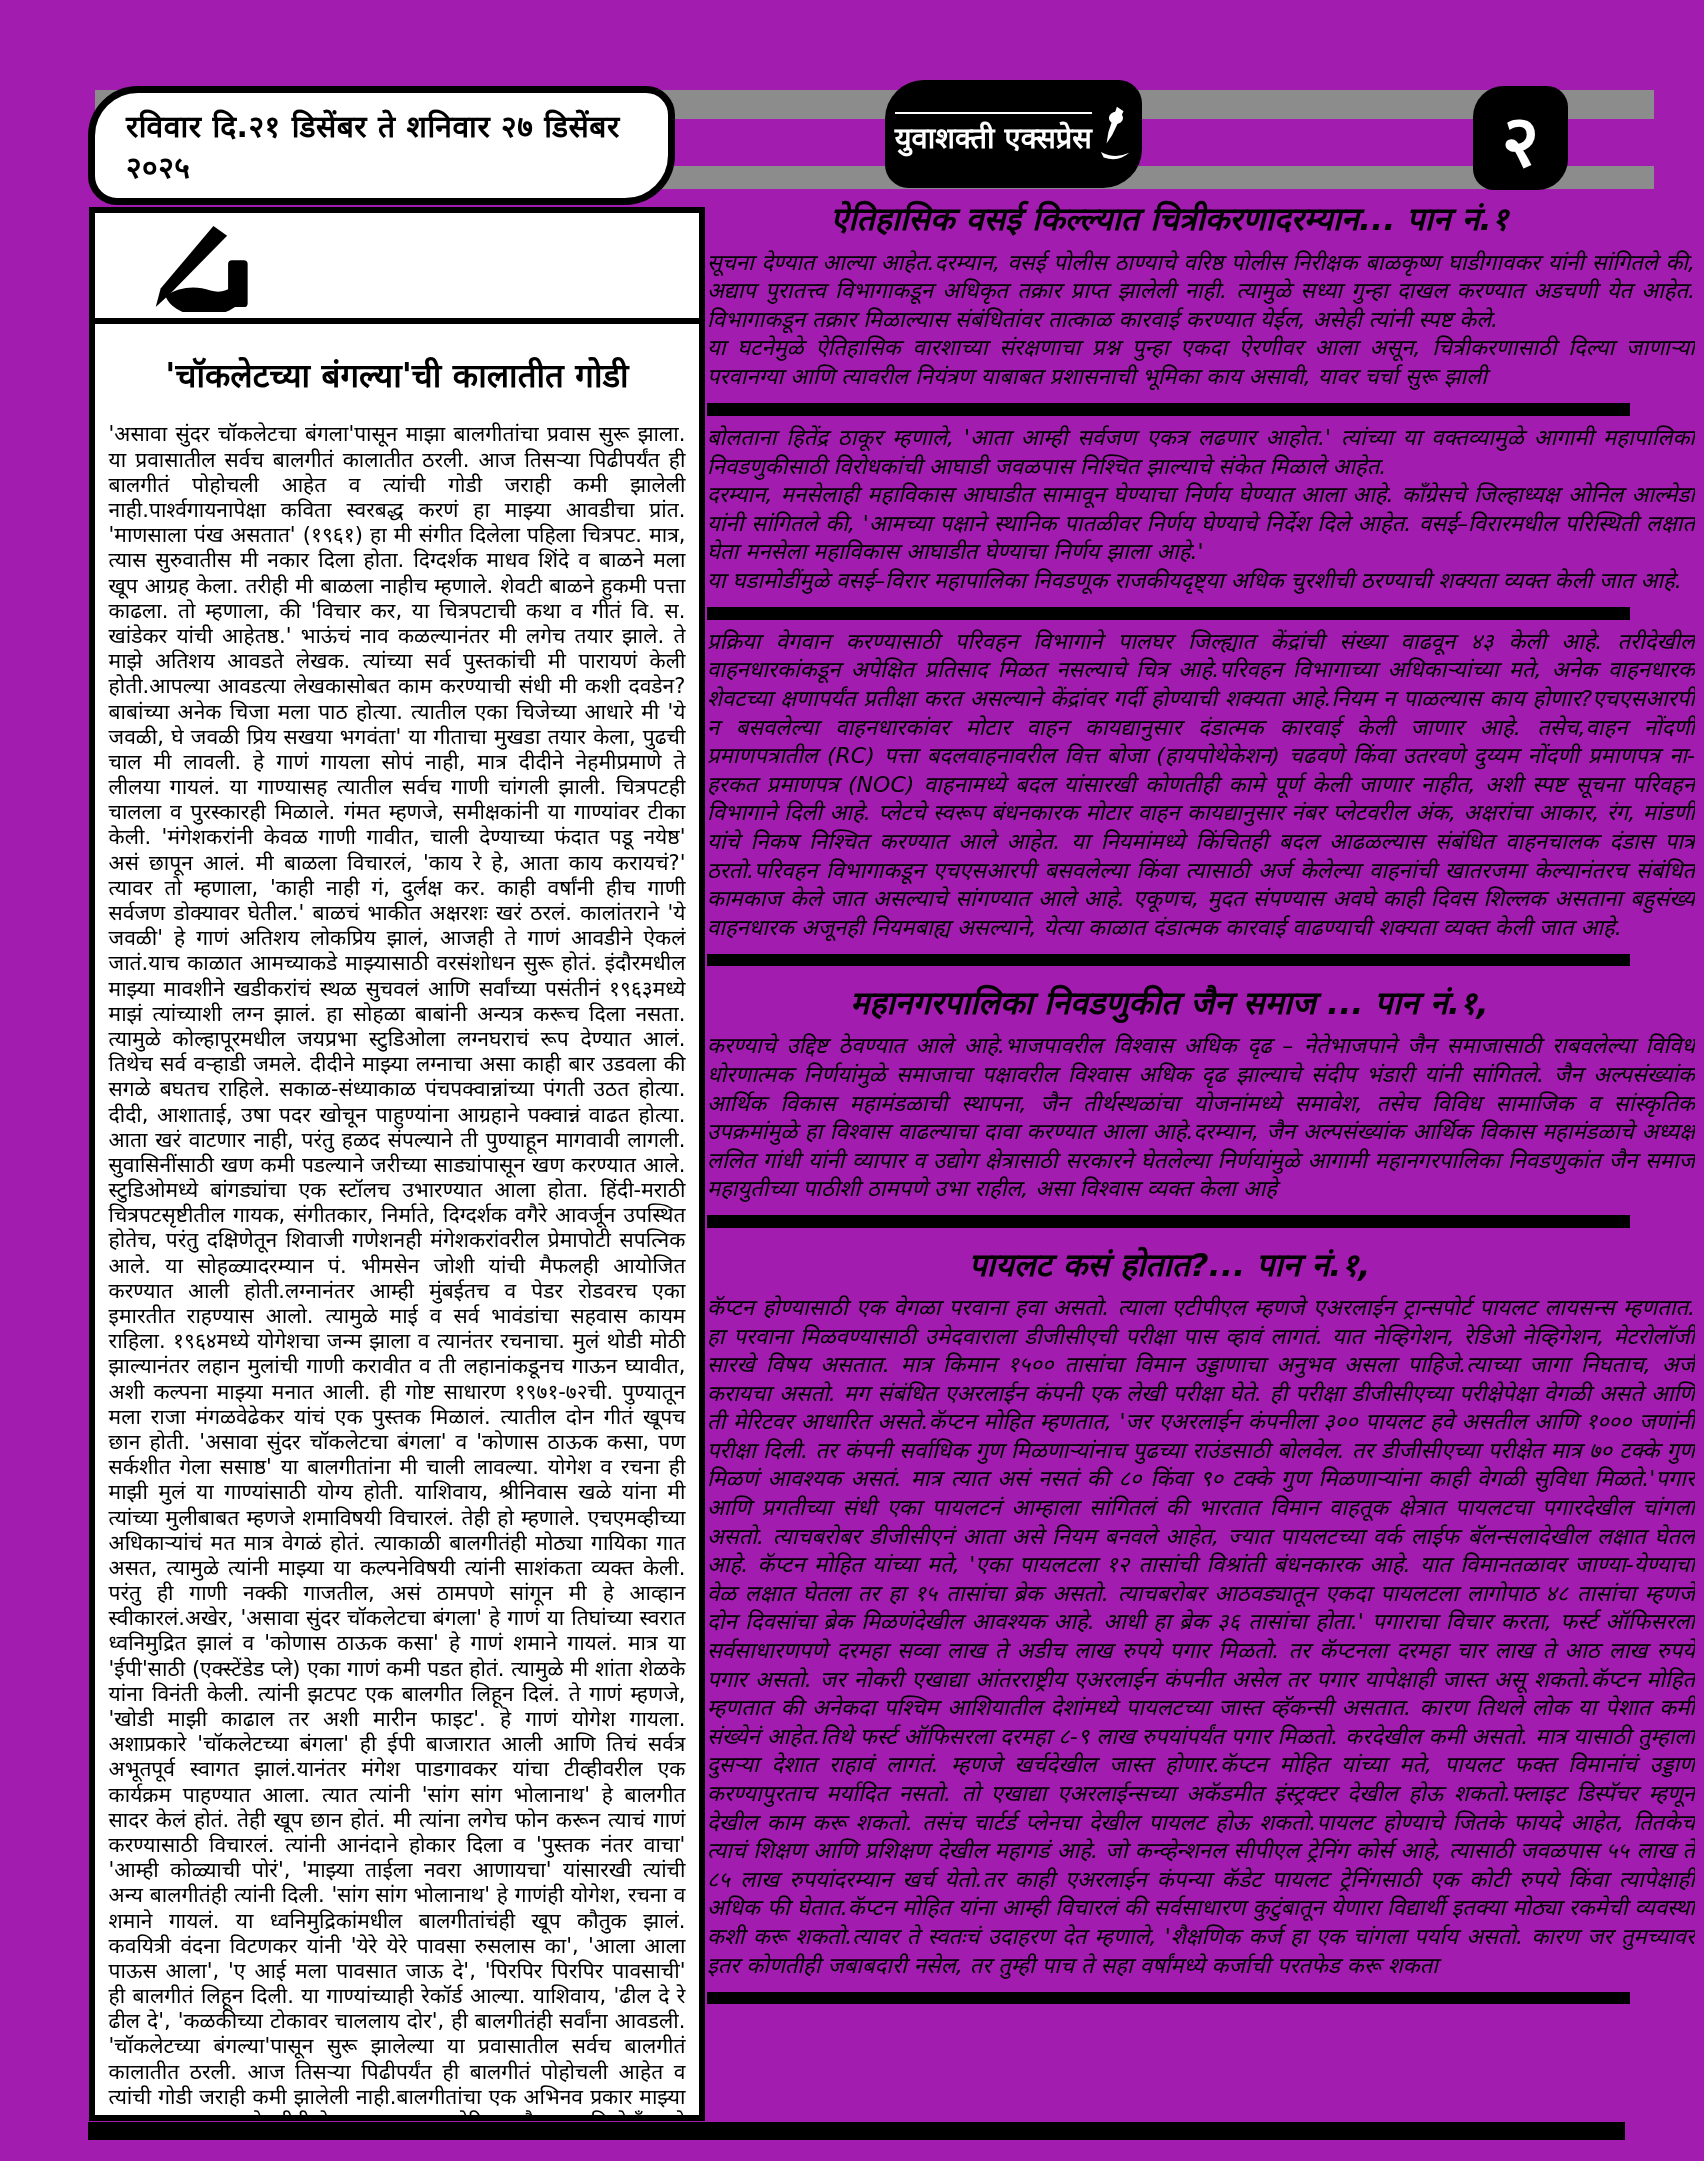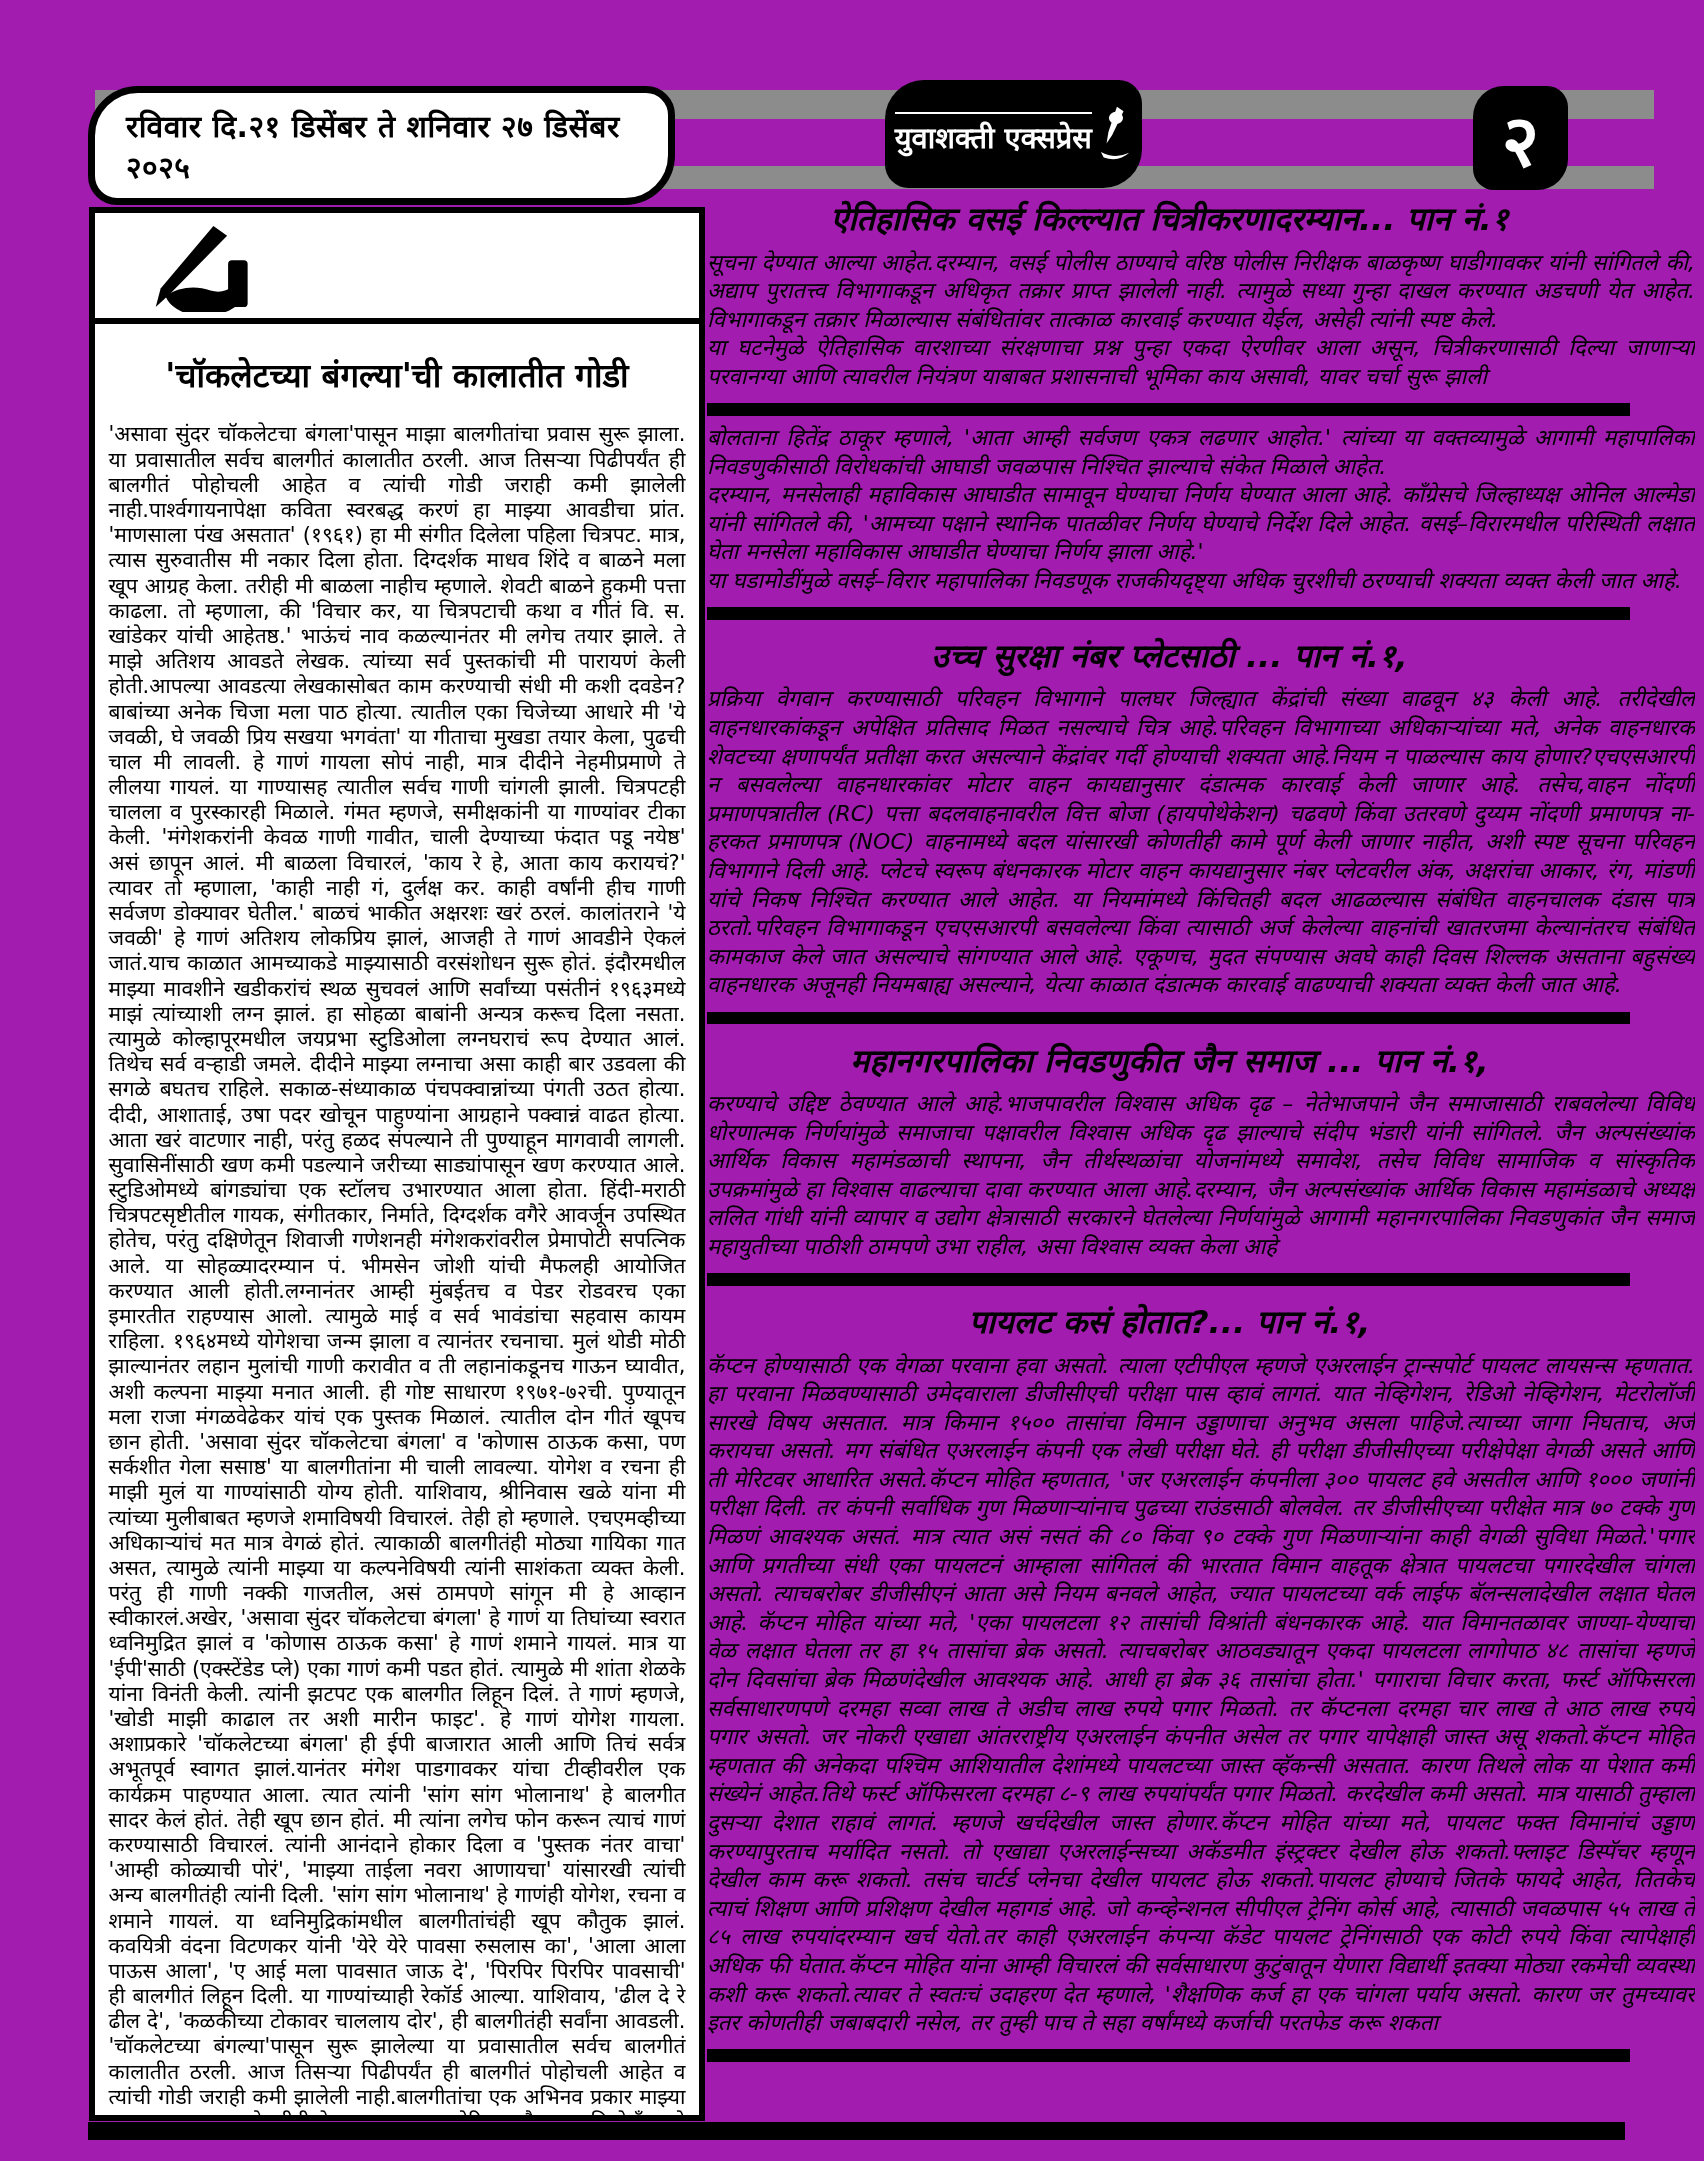--- a/index.html
+++ b/index.html
@@ -102,21 +102,20 @@
     <div class="sep"></div>
 
     <article>
       <div class="news-body">बोलताना हितेंद्र ठाकूर म्हणाले, 'आता आम्ही सर्वजण एकत्र लढणार आहोत.' त्यांच्या या वक्तव्यामुळे आगामी महापालिका निवडणुकीसाठी विरोधकांची आघाडी जवळपास निश्चित झाल्याचे संकेत मिळाले आहेत.
 दरम्यान, मनसेलाही महाविकास आघाडीत सामावून घेण्याचा निर्णय घेण्यात आला आहे. काँग्रेसचे जिल्हाध्यक्ष ओनिल आल्मेडा यांनी सांगितले की, 'आमच्या पक्षाने स्थानिक पातळीवर निर्णय घेण्याचे निर्देश दिले आहेत. वसई–विरारमधील परिस्थिती लक्षात घेता मनसेला महाविकास आघाडीत घेण्याचा निर्णय झाला आहे.'
 या घडामोडींमुळे वसई–विरार महापालिका निवडणूक राजकीयदृष्ट्या अधिक चुरशीची ठरण्याची शक्यता व्यक्त केली जात आहे.</div>
     </article>
     <div class="sep"></div>
 
     <article>
-      <h2 class="news-headline">उच्च सुरक्षा नंबर प्लेटसाठी ... पान नं.१,</h2>
       <div class="news-body">प्रक्रिया वेगवान करण्यासाठी परिवहन विभागाने पालघर जिल्ह्यात केंद्रांची संख्या वाढवून ४३ केली आहे. तरीदेखील वाहनधारकांकडून अपेक्षित प्रतिसाद मिळत नसल्याचे चित्र आहे.परिवहन विभागाच्या अधिकाऱ्यांच्या मते, अनेक वाहनधारक शेवटच्या क्षणापर्यंत प्रतीक्षा करत असल्याने केंद्रांवर गर्दी होण्याची शक्यता आहे.नियम न पाळल्यास काय होणार?एचएसआरपी न बसवलेल्या वाहनधारकांवर मोटार वाहन कायद्यानुसार दंडात्मक कारवाई केली जाणार आहे. तसेच,वाहन नोंदणी प्रमाणपत्रातील (RC) पत्ता बदलवाहनावरील वित्त बोजा (हायपोथेकेशन) चढवणे किंवा उतरवणे दुय्यम नोंदणी प्रमाणपत्र ना-हरकत प्रमाणपत्र (NOC) वाहनामध्ये बदल यांसारखी कोणतीही कामे पूर्ण केली जाणार नाहीत, अशी स्पष्ट सूचना परिवहन विभागाने दिली आहे. प्लेटचे स्वरूप बंधनकारक मोटार वाहन कायद्यानुसार नंबर प्लेटवरील अंक, अक्षरांचा आकार, रंग, मांडणी यांचे निकष निश्चित करण्यात आले आहेत. या नियमांमध्ये किंचितही बदल आढळल्यास संबंधित वाहनचालक दंडास पात्र ठरतो.परिवहन विभागाकडून एचएसआरपी बसवलेल्या किंवा त्यासाठी अर्ज केलेल्या वाहनांची खातरजमा केल्यानंतरच संबंधित कामकाज केले जात असल्याचे सांगण्यात आले आहे. एकूणच, मुदत संपण्यास अवघे काही दिवस शिल्लक असताना बहुसंख्य वाहनधारक अजूनही नियमबाह्य असल्याने, येत्या काळात दंडात्मक कारवाई वाढण्याची शक्यता व्यक्त केली जात आहे.</div>
     </article>
     <div class="sep"></div>
 
     <article>
       <h2 class="news-headline">महानगरपालिका निवडणुकीत जैन समाज  ... पान नं.१,</h2>
       <div class="news-body">करण्याचे उद्दिष्ट ठेवण्यात आले आहे.भाजपावरील विश्वास अधिक दृढ – नेतेभाजपाने जैन समाजासाठी राबवलेल्या विविध धोरणात्मक निर्णयांमुळे समाजाचा पक्षावरील विश्वास अधिक दृढ झाल्याचे संदीप भंडारी यांनी सांगितले. जैन अल्पसंख्यांक आर्थिक विकास महामंडळाची स्थापना, जैन तीर्थस्थळांचा योजनांमध्ये समावेश, तसेच विविध सामाजिक व सांस्कृतिक उपक्रमांमुळे हा विश्वास वाढल्याचा दावा करण्यात आला आहे.दरम्यान, जैन अल्पसंख्यांक आर्थिक विकास महामंडळाचे अध्यक्ष ललित गांधी यांनी व्यापार व उद्योग क्षेत्रासाठी सरकारने घेतलेल्या निर्णयांमुळे आगामी महानगरपालिका निवडणुकांत जैन समाज महायुतीच्या पाठीशी ठामपणे उभा राहील, असा विश्वास व्यक्त केला आहे</div>
     </article>
     <div class="sep"></div>
 

